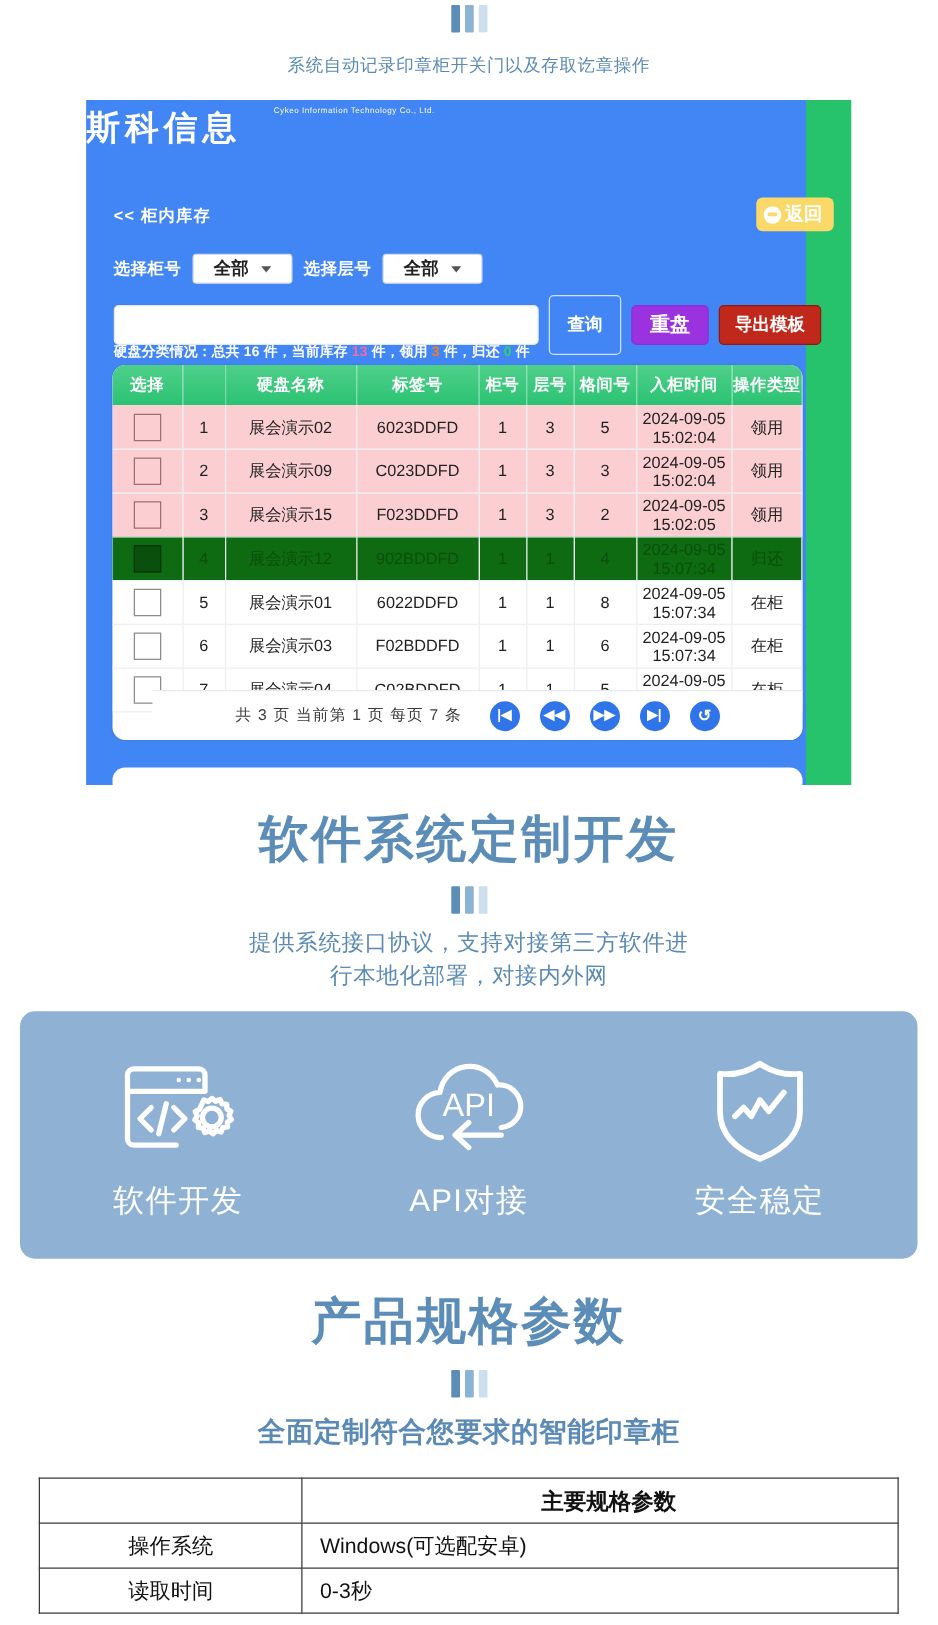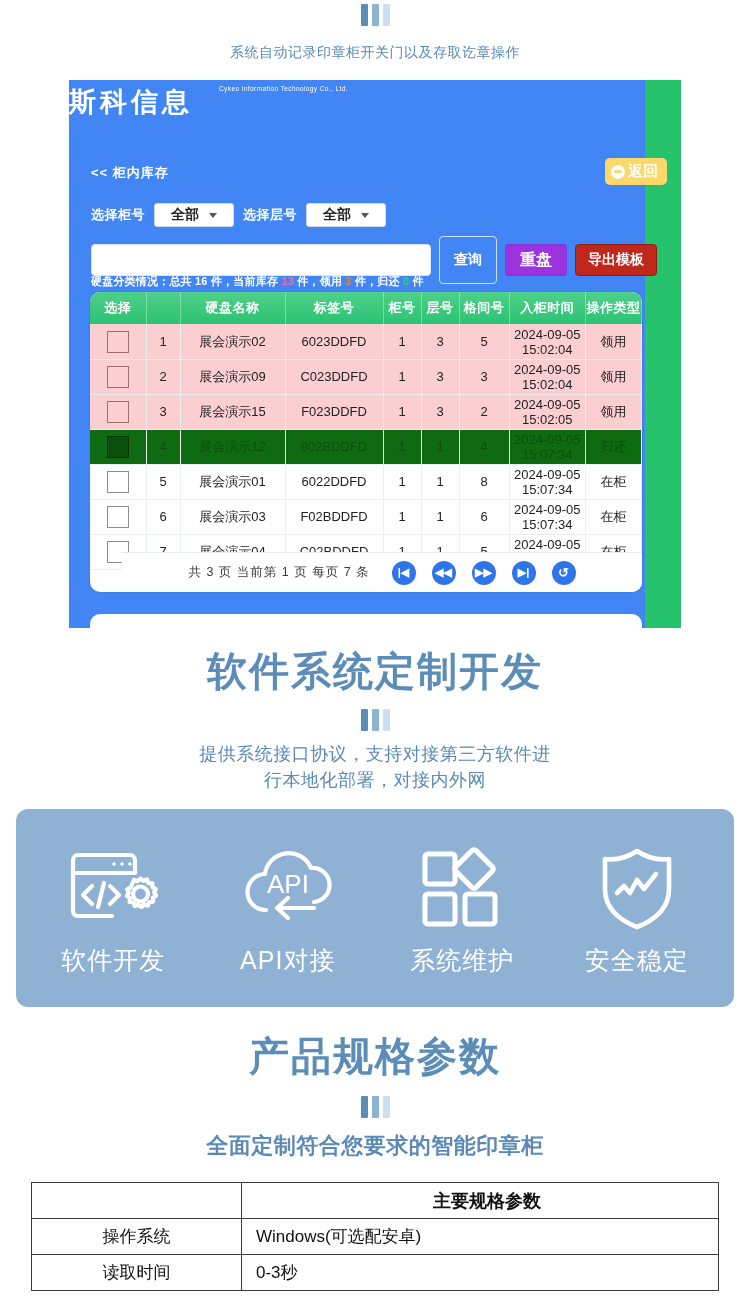--- a/index.html
+++ b/index.html
@@ -407,31 +407,20 @@
         <svg width="100" height="80" viewBox="0 0 100 80" fill="none" stroke="#ffffff" stroke-width="4.2" stroke-linecap="round" stroke-linejoin="round">
           <path d="M28 62a18 18 0 01-1-36 24 24 0 0146-6 17 17 0 013 34"></path>
           <path d="M76 60H40"></path>
           <path d="M50 50l-11 10 11 10"></path>
           <text x="50" y="45" font-family="Liberation Sans, sans-serif" font-size="26" fill="#ffffff" stroke="none" text-anchor="middle">API</text>
         </svg>
       </div>
       <div class="feat-label">API对接</div>
     </div>
 
-    <div class="feat-item">
-      <div class="feat-ic">
-        <svg width="86" height="84" viewBox="0 0 86 84" fill="none" stroke="#ffffff" stroke-width="5" stroke-linejoin="round">
-          <rect x="6" y="8" width="30" height="30" rx="3"></rect>
-          <rect x="6" y="48" width="30" height="30" rx="3"></rect>
-          <rect x="46" y="48" width="30" height="30" rx="3"></rect>
-          <rect x="40.5" y="8.5" width="29" height="29" rx="3" transform="rotate(45 55 23)"></rect>
-        </svg>
-      </div>
-      <div class="feat-label">系统维护</div>
-    </div>
 
     <div class="feat-item">
       <div class="feat-ic">
         <svg width="84" height="86" viewBox="0 0 84 86" fill="none" stroke="#ffffff" stroke-width="4.6" stroke-linecap="round" stroke-linejoin="round">
           <path d="M42 6C30 14 18 15 10 14v30c0 20 14 31 32 38 18-7 32-18 32-38V14c-8 1-20 0-32-8z"></path>
           <path d="M22 48l7-7 6 7 7-13 7 9 12-15"></path>
         </svg>
       </div>
       <div class="feat-label">安全稳定</div>
     </div>

